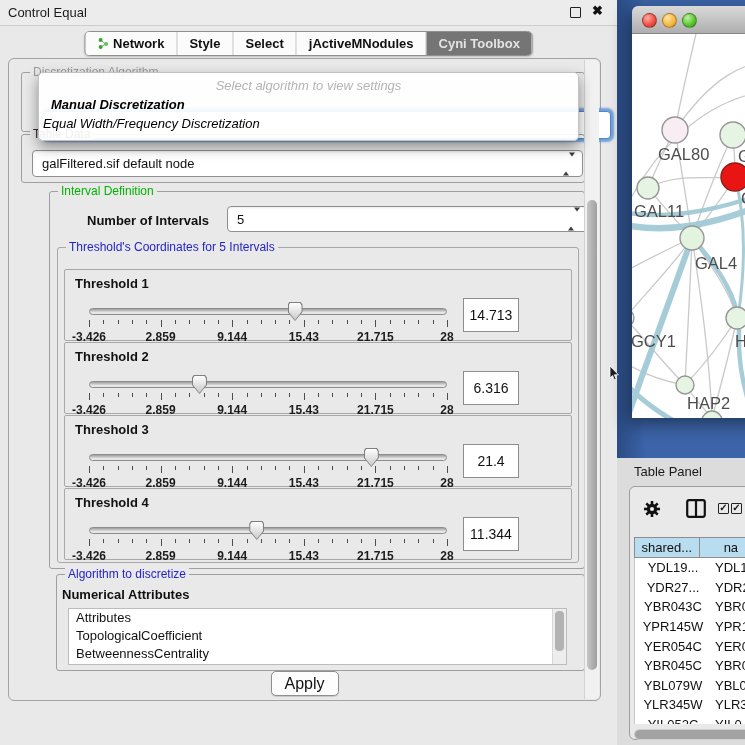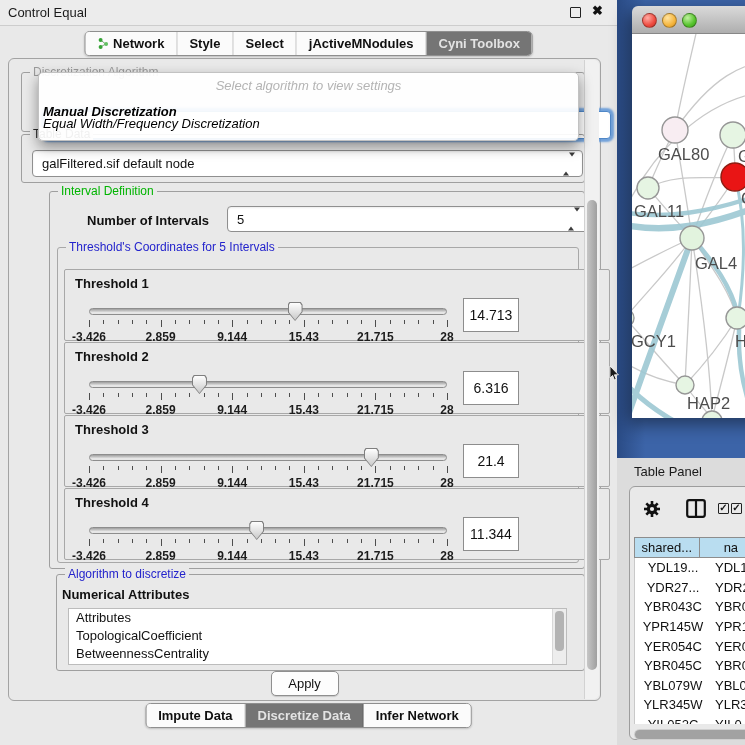--- a/index.html
+++ b/index.html
@@ -48,39 +48,39 @@
   #grp-algo{left:12px;top:13px;width:562px;height:58px;}
   #grp-algo .group-title{color:#9a9a9a;}
   #combo-algo{left:22px;top:38px;width:556px;height:26px;border-color:#4f87c7;
               box-shadow:0 0 2px 3px rgba(92,148,215,.85);}
 
   
   #algo-popup{left:38px;top:72px;width:539px;height:67px;background:rgba(255,255,255,.93);
               border:1px solid #c2c2c2;border-radius:5px;box-shadow:0 6px 14px rgba(0,0,0,.4);z-index:60;font-style:italic;}
   #algo-popup .ph{position:absolute;left:0;right:0;top:5px;text-align:center;font-size:13px;color:#b4b4b4;}
   .popup-opt{position:absolute;left:4px;font-size:13px;color:#000;white-space:nowrap;}
-  #popup-opt-0{top:31px;font-weight:bold;}
+  #popup-opt-0{top:24px;font-weight:bold;margin-left:8px;}
   #popup-opt-1{top:43px;}
 
   
   #grp-tdata{left:12px;top:75px;width:562px;height:47px;}
   #grp-tdata .group-title{color:#2b2b2b;}
   #combo-tdata{left:10px;top:15px;width:540px;height:25px;}
 
   
   #grp-interval{left:40px;top:132px;width:534px;height:376px;}
   #grp-interval > .group-title{color:#00b400;}
   #noi-label{left:37px;top:21px;font-size:13px;font-weight:bold;color:#111;}
   #combo-noi{left:177px;top:14px;width:350px;height:24px;}
 
   #grp-thresholds{left:7px;top:55px;width:520px;height:314px;border-color:#a8a8a8;}
   #grp-thresholds > .group-title{color:#2323cc;}
 
   .thr-row{position:absolute;left:6px;width:506px;height:70px;background:#e9e9e9;
-           border:1px solid #a8a8a8;border-radius:2px;padding-left:38px;}
+           border:1px solid #a8a8a8;border-radius:2px;}
   .thr-label{position:absolute;left:10px;top:6px;font-size:13px;font-weight:bold;color:#111;}
   .slider{position:absolute;left:24px;top:38px;width:358px;height:32px;}
   .track{position:absolute;left:0;right:0;top:0;height:5px;border:1px solid #8d8d8d;border-radius:4px;
          background:linear-gradient(#9e9e9e,#e6e6e6 70%);}
   .handle{position:absolute;top:-6px;width:15px;height:19px;margin-left:-8px;background:#7f7f7f;
           clip-path:polygon(12% 0,88% 0,100% 14%,100% 52%,50% 100%,0 52%,0 14%);}
   .handle::after{content:"";position:absolute;inset:1px;clip-path:inherit;
                  background:linear-gradient(#fefefe,#c9c9c9);}
   .ticks{position:absolute;left:0;right:0;top:12px;height:8px;}
   .ticks span{position:absolute;top:0;width:1px;background:#4d4d4d;}
@@ -94,21 +94,21 @@
   
   #grp-attr{left:47px;top:515px;width:527px;height:95px;}
   #grp-attr > .group-title{color:#2323cc;}
   #attr-sub{left:5px;top:12px;font-size:13px;font-weight:bold;color:#111;}
   #attr-list{left:11px;top:33px;width:497px;height:55px;background:#fff;border:1px solid #bcbcbc;overflow:hidden;}
   .attr-item{font-size:13px;color:#111;line-height:18px;padding-left:7px;white-space:nowrap;}
   #attr-scroll{position:absolute;right:0;top:0;bottom:0;width:13px;background:#ededed;border-left:1px solid #d8d8d8;}
   #attr-thumb{position:absolute;left:2px;top:2px;width:9px;height:40px;background:#b3b3b3;border-radius:4px;}
 
   #apply-btn{left:50%;transform:translateX(-50%);top:612px;width:66px;height:23px;background:#fdfdfd;
-             border:1px solid #8f8f8f;border-radius:5px;font-size:13px;color:#111;
+             border:1px solid #8f8f8f;border-radius:5px;font-size:16px;color:#111;
              display:flex;align-items:center;justify-content:center;box-shadow:0 1px 1px rgba(0,0,0,.15);}
 
   
   #desktop{left:617px;top:0;width:128px;height:458px;background:linear-gradient(90deg,#2a4b85,#3c64a8 22%);}
   #net-window{left:632px;top:6px;width:145px;height:412px;border-radius:6px 6px 0 0;
               box-shadow:-4px 6px 18px rgba(0,0,0,.45);}
   #net-titlebar{left:0;top:0;width:100%;height:27px;border-radius:6px 6px 0 0;
                 background:linear-gradient(#dadada,#aeaeae);border-bottom:1px solid #878787;}
   .light{position:absolute;top:7px;width:13px;height:13px;border-radius:50%;border:1px solid rgba(0,0,0,.3);}
   #light-red{left:10px;background:radial-gradient(circle at 35% 30%,#ffaba4,#ee4b40 60%,#b92archive 100%);background:radial-gradient(circle at 35% 30%,#ffaba4,#ee4b40 60%,#bb3027);}
@@ -406,31 +406,20 @@
       <div class="abs" id="cp-scroll-thumb"></div>
     </div>
   </div>
 
   <div class="abs" id="algo-popup">
     <div class="ph">Select algorithm to view settings</div>
     <div class="popup-opt" id="popup-opt-0">Manual Discretization</div>
     <div class="popup-opt" id="popup-opt-1">Equal Width/Frequency Discretization</div>
   </div>
 
-  <div class="abs tabbar" id="bottom-tabs">
-    <div class="tab">
-      <span>Impute Data</span>
-    </div>
-    <div class="tab sel">
-      <span>Discretize Data</span>
-    </div>
-    <div class="tab">
-      <span>Infer Network</span>
-    </div>
-  </div>
 </div>
 
 <div class="abs" id="desktop"></div>
 
 <div class="abs" id="net-window">
   <div class="abs" id="net-titlebar">
     <span class="light" id="light-red"></span>
     <span class="light" id="light-yellow"></span>
     <span class="light" id="light-green"></span>
   </div>

